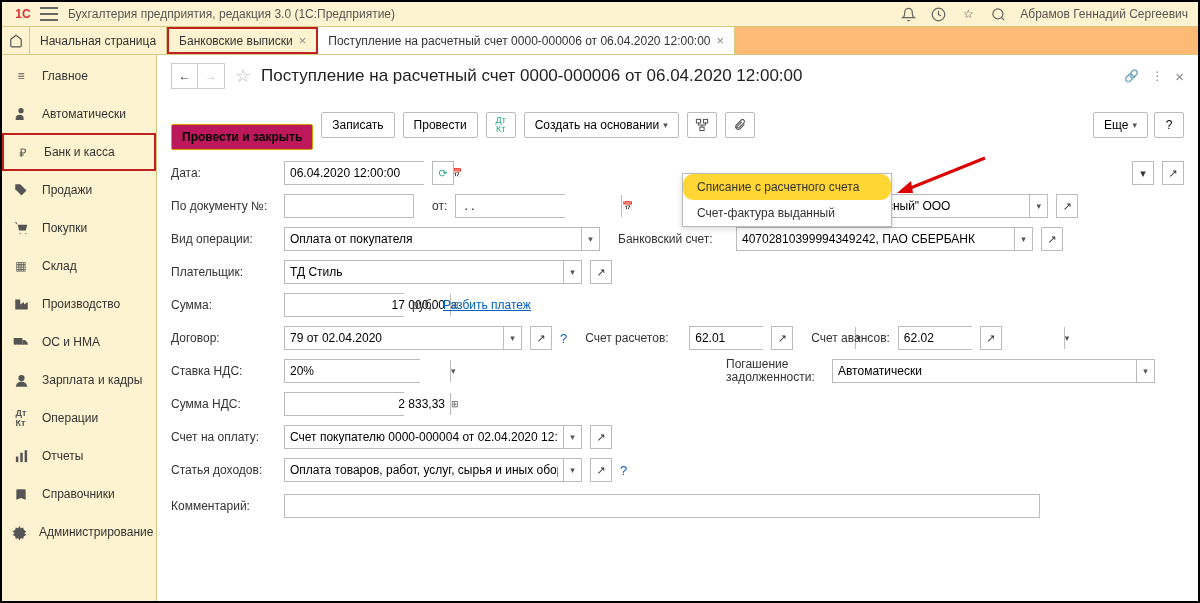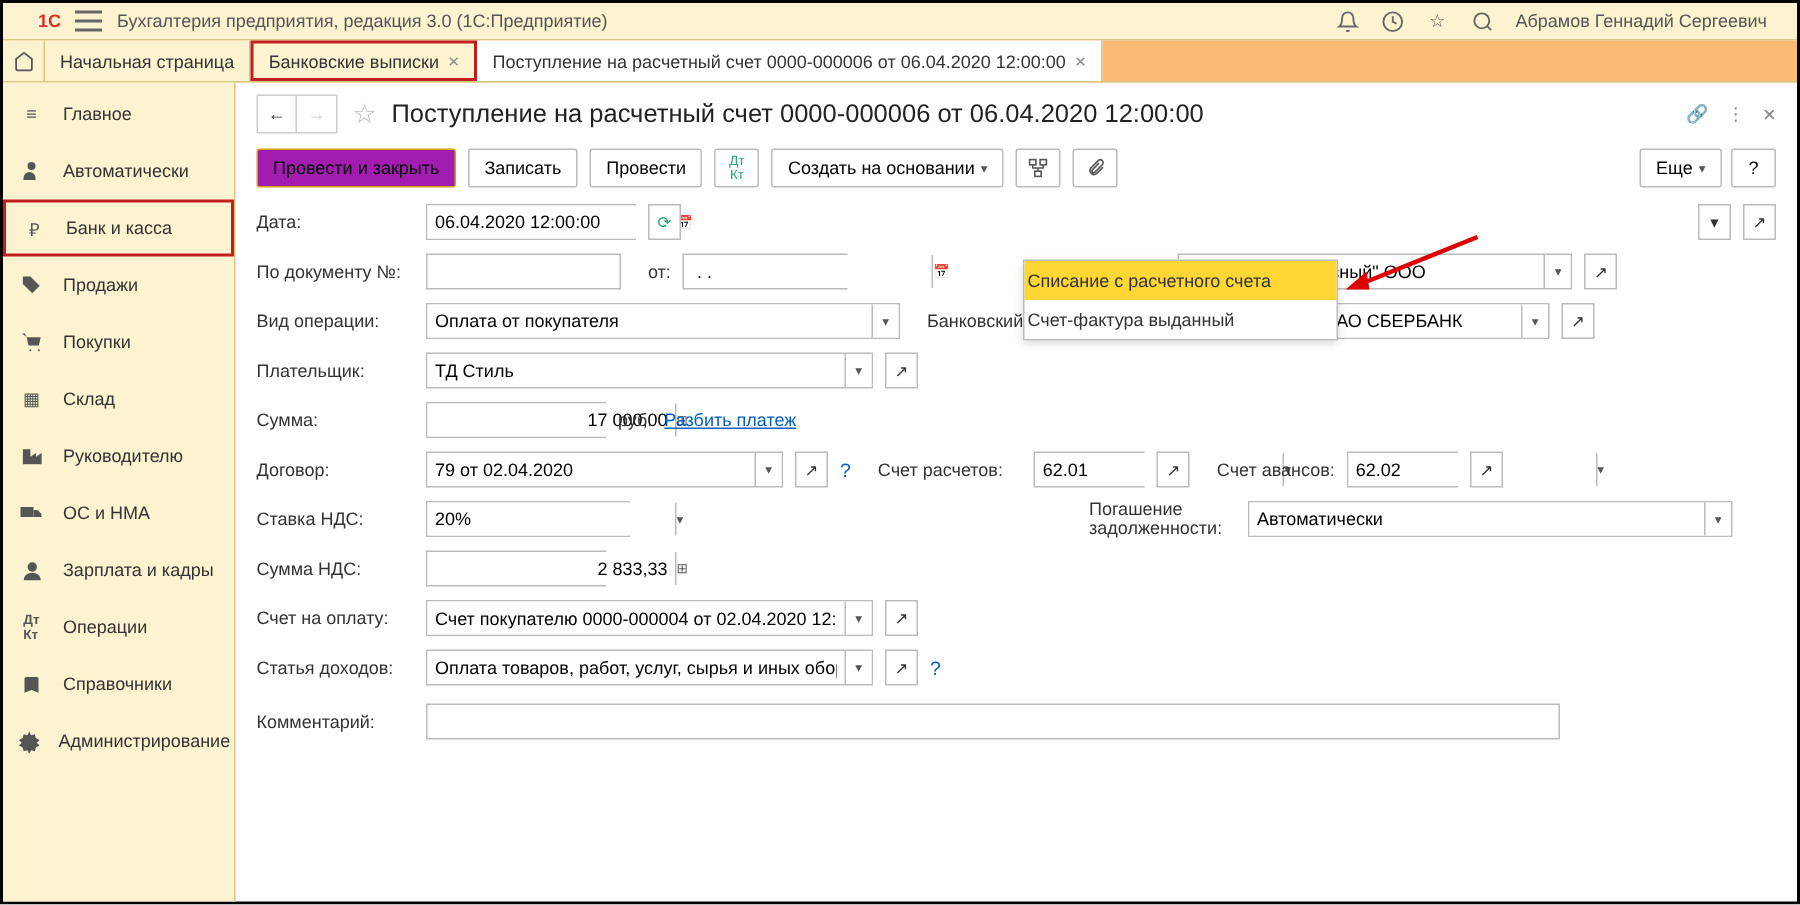--- a/index.html
+++ b/index.html
@@ -1,17 +1,17 @@
 <!DOCTYPE html>
 <html><head>
 <meta charset="utf-8">
 <style>
 * { box-sizing: border-box; margin: 0; padding: 0; font-family: Arial, sans-serif; }
 body { font-size: 12px; background: #fff; color: #333; overflow: hidden; }
-.titlebar { height: 25px; background: #fdf3d0; border-bottom: 1px solid #d6c883; display: flex; align-items: center; padding: 0 20px; }
+.titlebar { height: 25px; background: #fdf3d0; border-bottom: 1px solid #d6c883; display: flex; align-items: center; padding: 0 10px; }
 .logo { width: 22px; height: 16px; margin-right: 6px; display: flex; align-items: center; justify-content: center; }
 .logo-1c { color: #d9322e; font-weight: bold; font-size: 12px; }
 .titlebar-menu-icon { width: 18px; height: 14px; margin-right: 10px; cursor: pointer; display: flex; flex-direction: column; justify-content: space-between; }
 .titlebar-menu-icon span { height: 2px; background: #666; }
 .titlebar-title { color: #555; font-size: 12px; flex: 1; }
 .titlebar-right { display: flex; align-items: center; gap: 14px; }
 .titlebar-icon { width: 16px; height: 16px; cursor: pointer; color: #555; display: flex; align-items: center; justify-content: center; }
 .titlebar-user { color: #555; font-size: 12px; white-space: nowrap; }
 .tabs-row { height: 28px; background: #fdba74; border-bottom: 1px solid #d6c883; display: flex; align-items: stretch; }
 .tab-home { width: 28px; display: flex; align-items: center; justify-content: center; border-right: 1px solid #d6c883; background: #fdf3d0; cursor: pointer; }
@@ -28,37 +28,37 @@
 .content { flex: 1; padding: 8px 14px; position: relative; }
 .page-header { display: flex; align-items: center; gap: 8px; margin-bottom: 10px; }
 .nav-arrows { display: flex; border: 1px solid #ccc; }
 .nav-btn { width: 26px; height: 24px; display: flex; align-items: center; justify-content: center; cursor: pointer; background: #fff; }
 .nav-btn:first-child { border-right: 1px solid #ccc; }
 .fav-star { width: 20px; height: 20px; display: flex; align-items: center; justify-content: center; cursor: pointer; color: #bbb; font-size: 18px; }
 .page-title { font-size: 17px; color: #222; flex: 1; }
 .header-actions { display: flex; gap: 12px; align-items: center; }
 .toolbar { display: flex; gap: 8px; align-items: center; margin-bottom: 10px; flex-wrap: wrap; }
 .btn { height: 26px; padding: 0 10px; border: 1px solid #bbb; background: #fff; cursor: pointer; font-size: 12px; display: inline-flex; align-items: center; border-radius: 2px; white-space: nowrap; }
-.btn-primary { background: #a21caf; border-color: #d4a100; font-weight: normal; }
+.btn-primary { background: #be185d; border-color: #d4a100; font-weight: bold; margin-top: 25px; }
 .btn-icon { width: 30px; padding: 0; justify-content: center; }
 .btn-dd::after { content: ' ▾'; font-size: 9px; margin-left: 4px; color: #555; }
 .toolbar-right { margin-left: auto; display: flex; gap: 6px; }
 .form-row { display: flex; align-items: center; margin-bottom: 7px; gap: 8px; min-height: 26px; }
 .fld-label { width: 105px; font-size: 12px; color: #333; flex-shrink: 0; }
 .fld-label2 { font-size: 12px; color: #333; flex-shrink: 0; margin-left: 10px; }
 .input { height: 24px; border: 1px solid #bbb; padding: 0 5px; font-size: 12px; background: #fff; }
 .input-dd { height: 24px; border: 1px solid #bbb; display: flex; align-items: center; background: #fff; }
 .input-dd input { border: none; outline: none; flex: 1; padding: 0 5px; font-size: 12px; height: 100%; }
 .dd-btn { width: 18px; height: 100%; border-left: 1px solid #bbb; display: flex; align-items: center; justify-content: center; cursor: pointer; font-size: 9px; color: #555; background: #fff; }
 .small-btn { width: 22px; height: 24px; border: 1px solid #bbb; display: flex; align-items: center; justify-content: center; cursor: pointer; font-size: 11px; background: #fff; }
 .link { color: #0060c0; text-decoration: underline; cursor: pointer; font-size: 12px; }
 .textarea { border: 1px solid #bbb; min-height: 40px; resize: vertical; width: 756px; font-size: 12px; padding: 4px; }
 .q-mark { color: #0060c0; cursor: pointer; font-size: 13px; }
 .dropdown-menu { position: absolute; top: 118px; left: 525px; background: #fff; border: 1px solid #bbb; z-index: 100; min-width: 210px; box-shadow: 0 2px 6px rgba(0,0,0,.15); }
-.dropdown-item { padding: 6px 2px; font-size: 12px; cursor: pointer; }
+.dropdown-item { padding: 6px 14px; font-size: 12px; cursor: pointer; border-radius: 10px; }
 .dropdown-item.hovered { background: #ffd633; }
 .red-arrow { position: absolute; top: 98px; left: 738px; pointer-events: none; }
 .outer-frame { border: 2px solid #000; width: 1200px; height: 603px; }
 svg { display: block; }
 </style>
 </head>
 <body>
 
 <div class="outer-frame">
 
@@ -152,21 +152,21 @@
     <div class="sidebar-item">
           <span class="sidebar-icon">▦</span>
           <span>Склад</span>
         </div>
     <div class="sidebar-item">
           <span class="sidebar-icon">
             <svg width="15" height="15" viewBox="0 0 24 24" fill="#555">
               <path d="M2 20h20V8l-6 4V8l-6 4V4H2z"></path>
             </svg>
           </span>
-          <span>Руководителю</span>
+          <span>Производство</span>
         </div>
     <div class="sidebar-item">
           <span class="sidebar-icon">
             <svg width="16" height="12" viewBox="0 0 24 18" fill="#555">
               <rect x="1" y="3" width="13" height="10"></rect>
               <path d="M14 6h4l4 4v3h-8z"></path>
               <circle cx="6" cy="15" r="2" fill="#fdf3d0"></circle>
               <circle cx="18" cy="15" r="2" fill="#fdf3d0"></circle>
             </svg>
           </span>
@@ -177,20 +177,30 @@
             <svg width="15" height="15" viewBox="0 0 24 24" fill="#555">
               <circle cx="12" cy="8" r="5"></circle>
               <path d="M3 22c0-5 4-8 9-8s9 3 9 8"></path>
             </svg>
           </span>
           <span>Зарплата и кадры</span>
         </div>
     <div class="sidebar-item">
           <span class="sidebar-icon" style="font-size:9px;font-weight:bold">Дт<br>Кт</span>
           <span>Операции</span>
+        </div>
+    <div class="sidebar-item">
+          <span class="sidebar-icon">
+            <svg width="15" height="15" viewBox="0 0 24 24" fill="#555">
+              <rect x="3" y="12" width="4" height="9"></rect>
+              <rect x="10" y="6" width="4" height="15"></rect>
+              <rect x="17" y="2" width="4" height="19"></rect>
+            </svg>
+          </span>
+          <span>Отчеты</span>
         </div>
     <div class="sidebar-item">
           <span class="sidebar-icon">
             <svg width="14" height="15" viewBox="0 0 24 24" fill="#555">
               <path d="M4 3h14a2 2 0 0 1 2 2v16l-8-3-8 3V5a2 2 0 0 1 2-2z"></path>
             </svg>
           </span>
           <span>Справочники</span>
         </div>
     <div class="sidebar-item">

